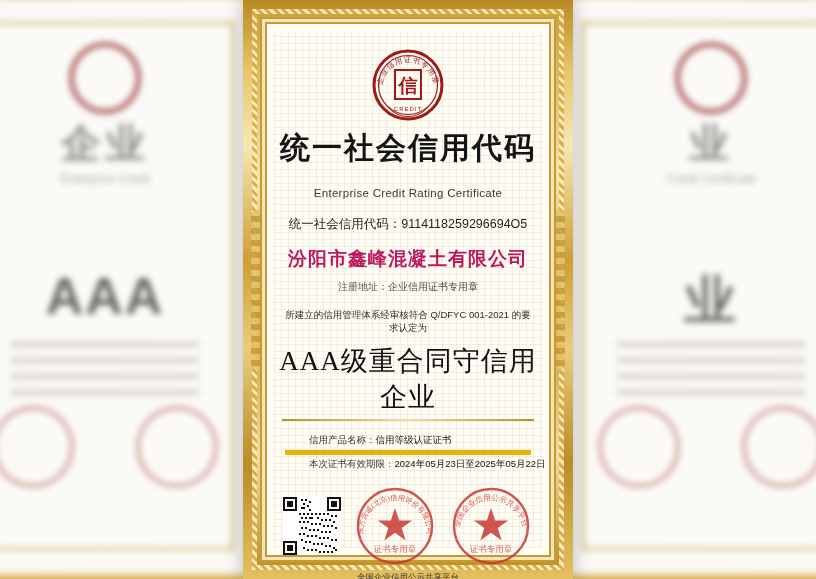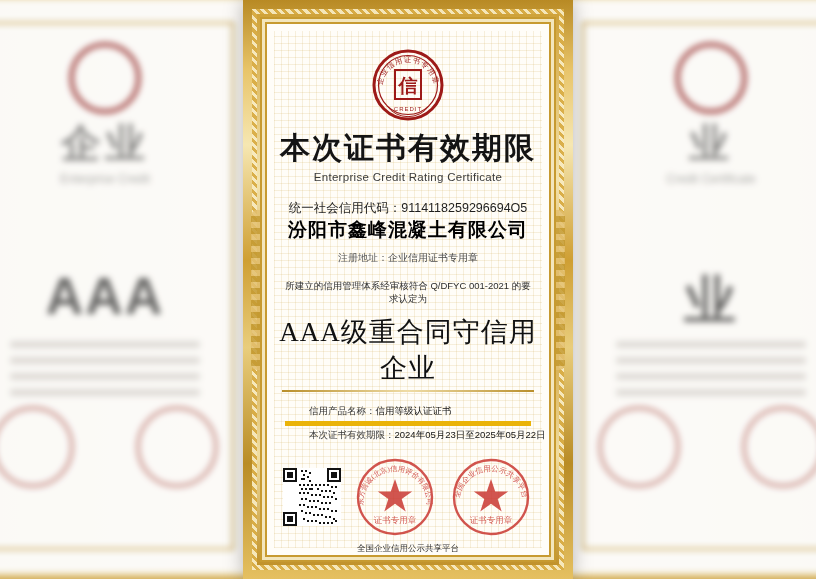--- a/index.html
+++ b/index.html
@@ -120,30 +120,30 @@
     position:relative;width:74px;height:74px;
   }
   .seal svg{display:block;}
 
   .title-cn{
     margin-top:6px;
     font-size:30px;font-weight:bold;letter-spacing:2px;color:#141414;
     font-family:"Liberation Serif", serif;
   }
   .title-en{
-    margin-top:2px;font-size:11.5px;color:#3a3a3a;letter-spacing:.3px;
+    margin-top:18px;font-size:11.5px;color:#3a3a3a;letter-spacing:.3px;
   }
   .rule{
     margin:7px auto 0;width:230px;height:1px;background:#c8a54e;opacity:.0;
   }
   .credit-code{
     margin-top:9px;font-size:12.5px;color:#1f1f1f;
   }
   .company{
-    margin-top:0;font-size:19px;font-weight:bold;color:#000000;letter-spacing:1px;
+    margin-top:13px;font-size:19px;font-weight:bold;color:#be185d;letter-spacing:1px;
     font-family:"Liberation Serif", serif;
   }
   .addr{
     margin-top:8px;font-size:10px;color:#4a4a4a;
   }
   .addr .lbl{color:#5a5a5a;}
   .statement{
     margin-top:14px;font-size:9.5px;color:#2d2d2d;line-height:1.4;
     padding:0 2px;
   }
@@ -247,21 +247,21 @@
               <textPath href="#arcTop" startOffset="50%" text-anchor="middle">企业信用证书专用章</textPath>
             </text>
             <rect x="24" y="22" width="26" height="29" fill="none" stroke="#9d1a18" stroke-width="2"></rect>
             <text x="37" y="44" font-size="19" fill="#9d1a18" text-anchor="middle" font-family="'Liberation Serif',serif" font-weight="bold">信</text>
             <text x="37" y="63" font-size="6" fill="#9d1a18" text-anchor="middle" font-family="'Liberation Sans',sans-serif" letter-spacing="1">CREDIT</text>
             <path d="M 16 58 A 26 26 0 0 0 58 58" fill="none" stroke="#9d1a18" stroke-width="1"></path>
           </svg>
         </div>
       </div>
 
-      <div class="title-cn">本次证书有效期限</div>
+      <div class="title-cn">统一社会信用代码</div>
       <div class="title-en">Enterprise Credit Rating Certificate</div>
       <div class="rule"></div>
 
       <div class="credit-code">统一社会信用代码：9114118259296694O5</div>
 
       <div class="company">汾阳市鑫峰混凝土有限公司</div>
 
       <div class="addr">
         <span class="lbl">注册地址：</span><span class="val">企业信用证书专用章</span>
       </div>

